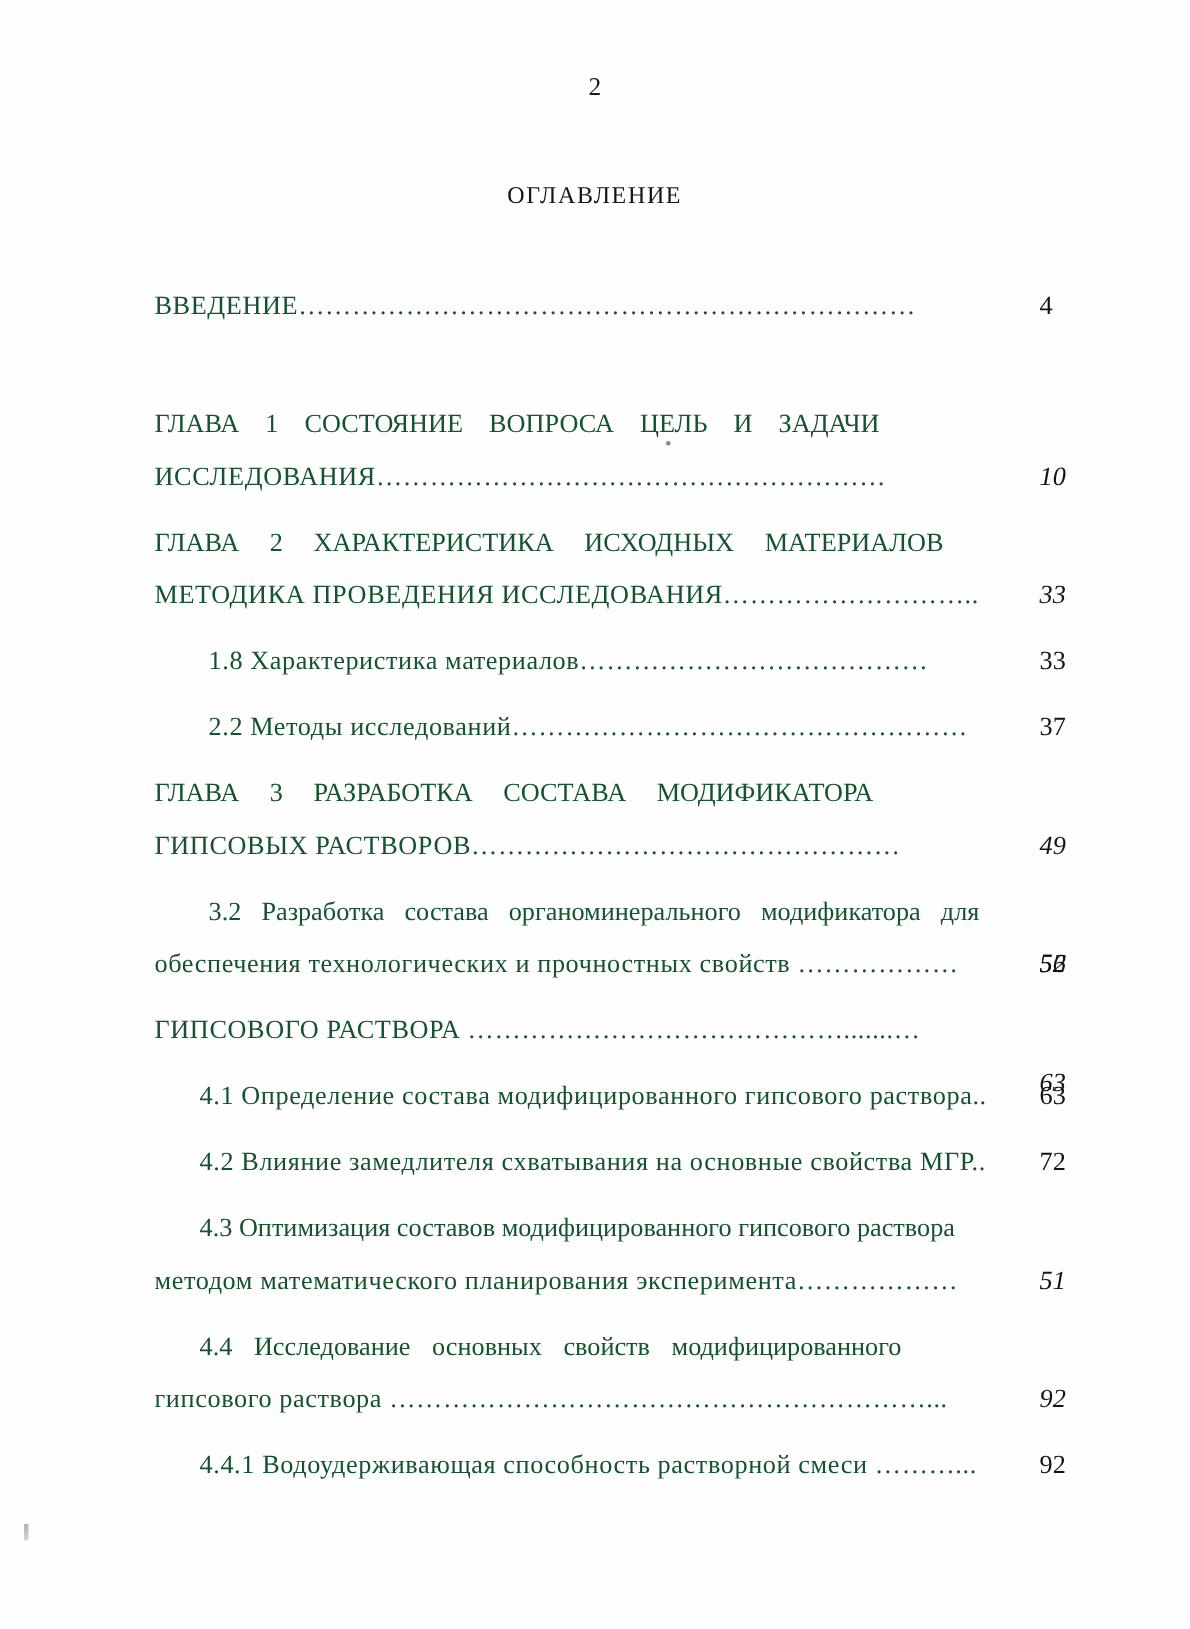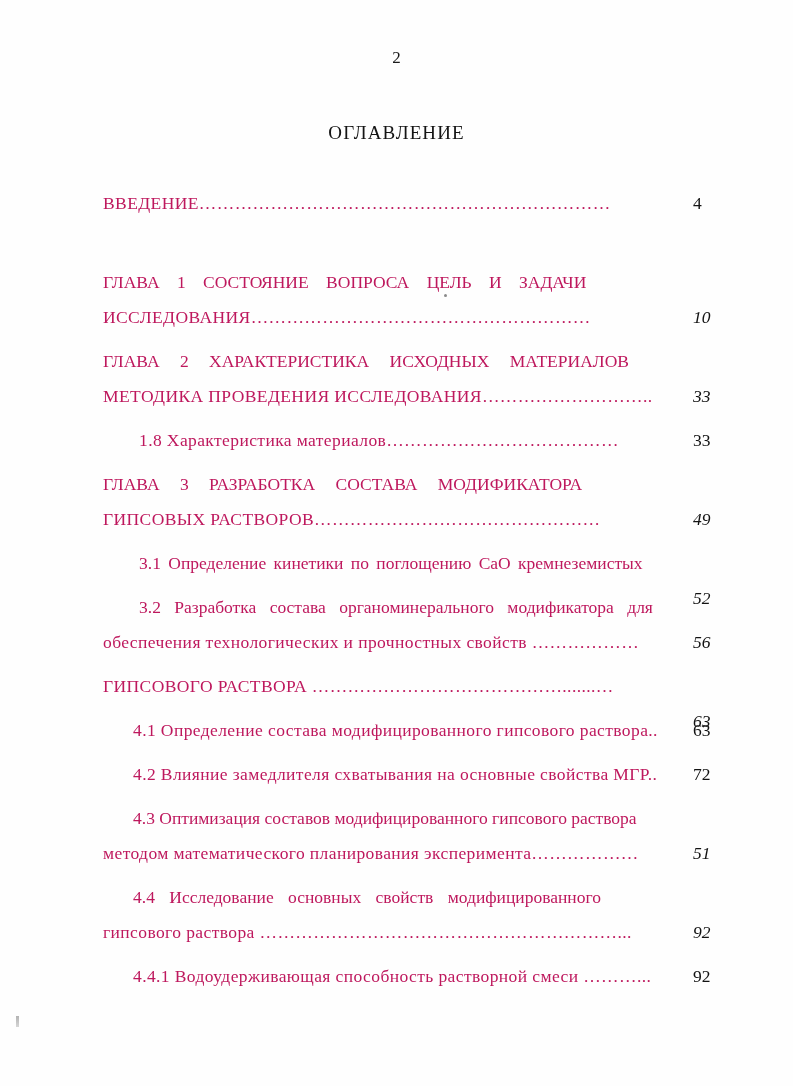--- a/index.html
+++ b/index.html
@@ -34,21 +34,21 @@
     color: #1a1a1a;
   }
 
   
   .toc-title {
     position: absolute;
     top: 122px;
     left: 0;
     width: 793px;
     text-align: center;
-    font-size: 19px;
+    font-size: 16px;
     letter-spacing: 1.1px;
     color: #141414;
   }
 
   
   .toc {
     position: absolute;
     top: 186px;
     left: 103px;
     width: 612px;
@@ -57,21 +57,21 @@
   .entry {
     position: relative;
     width: 612px;
     margin-bottom: 9px;
   }
 
   .entry-text {
     width: 578px;
     font-size: 17.5px;
     line-height: 35px;
-    color: #be185d;
+    color: #14532d;
     text-align: left;
     word-spacing: 0;
     white-space: normal;
   }
 
   .pnum {
     position: absolute;
     left: 590px;
     width: 60px;
     font-size: 17.5px;
@@ -145,29 +145,32 @@
       <div class="entry-text ind-none spread-2">ГЛАВА 2 ХАРАКТЕРИСТИКА ИСХОДНЫХ МАТЕРИАЛОВ</div>
       <div class="entry-text ind-none dots">МЕТОДИКА ПРОВЕДЕНИЯ ИССЛЕДОВАНИЯ………………………..</div>
       <div class="pnum r2">33</div>
     </div>
 
     <div class="entry">
       <div class="entry-text ind-sub dots">1.8 Характеристика материалов…………………………………</div>
       <div class="pnum r1">33</div>
     </div>
 
+    <div class="entry">
+      <div class="entry-text ind-sub dots">2.2 Методы исследований……………………………………………</div>
+      <div class="pnum r1">37</div>
+    </div>
 
     <div class="entry">
       <div class="entry-text ind-none spread-2">ГЛАВА 3 РАЗРАБОТКА СОСТАВА МОДИФИКАТОРА</div>
       <div class="entry-text ind-none dots">ГИПСОВЫХ РАСТВОРОВ…………………………………………</div>
       <div class="pnum r2">49</div>
     </div>
 
     <div class="entry">
-      <div class="entry-text ind-sub spread-5">3.1 Определение кинетики по поглощению СаО кремнеземистых</div>
       <div class="pnum r2">52</div>
     </div>
 
     <div class="entry">
       <div class="entry-text ind-sub spread-4">3.2 Разработка состава органоминерального модификатора для</div>
       <div class="entry-text ind-none dots">обеспечения технологических и прочностных свойств ………………</div>
       <div class="pnum r2">56</div>
     </div>
 
     <div class="entry">

